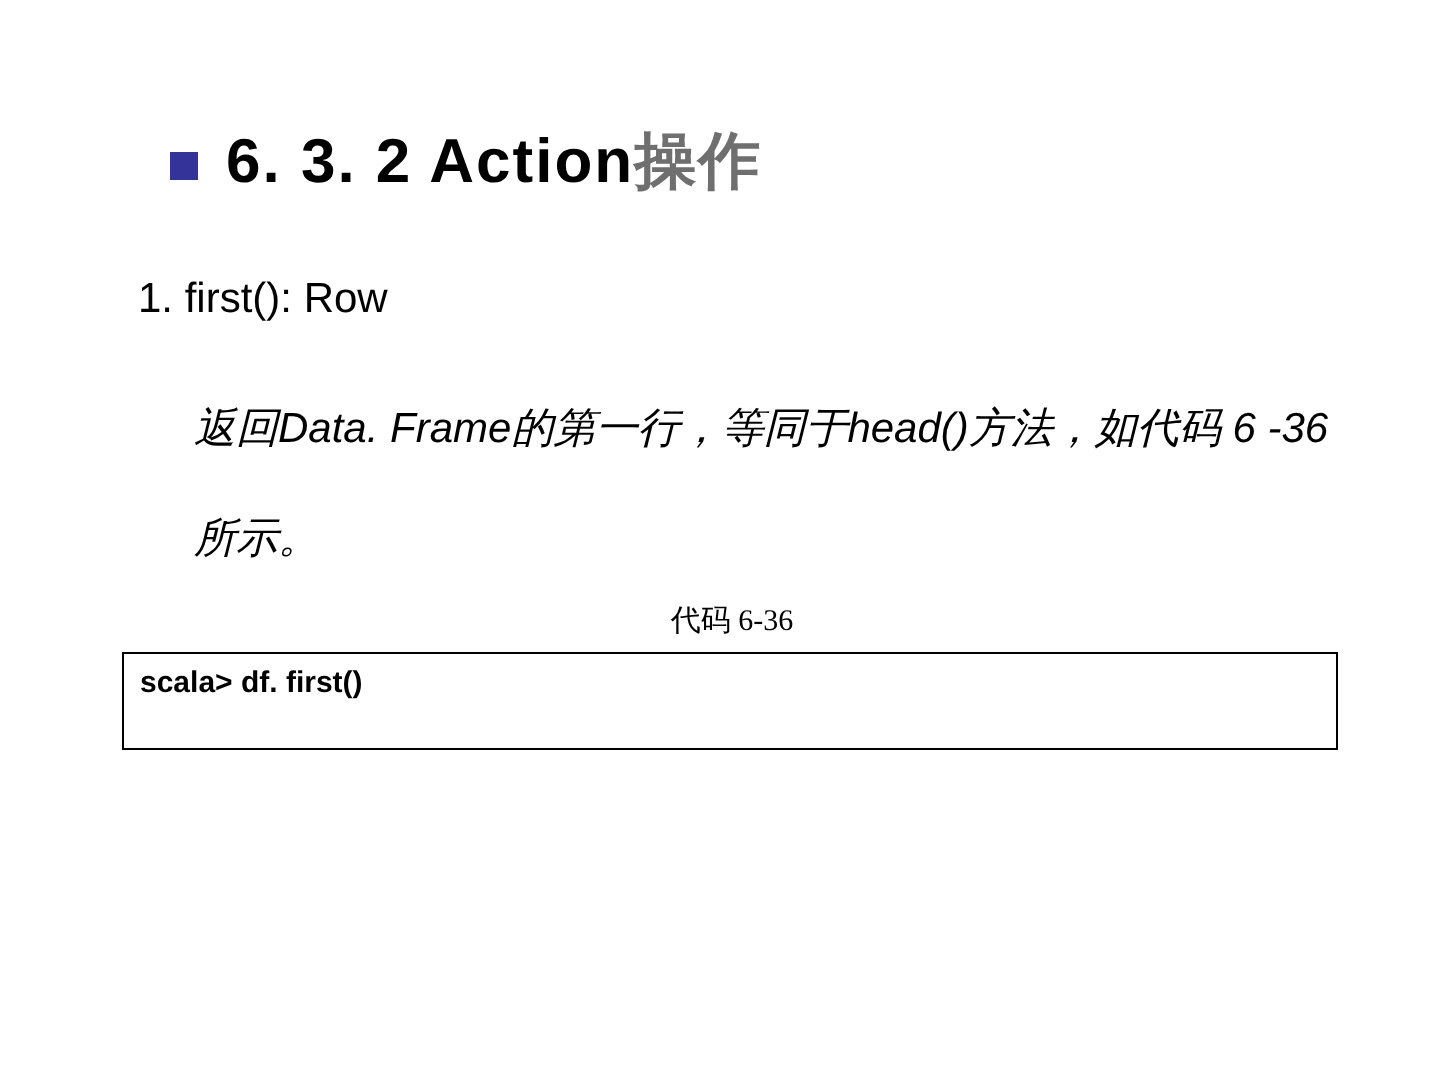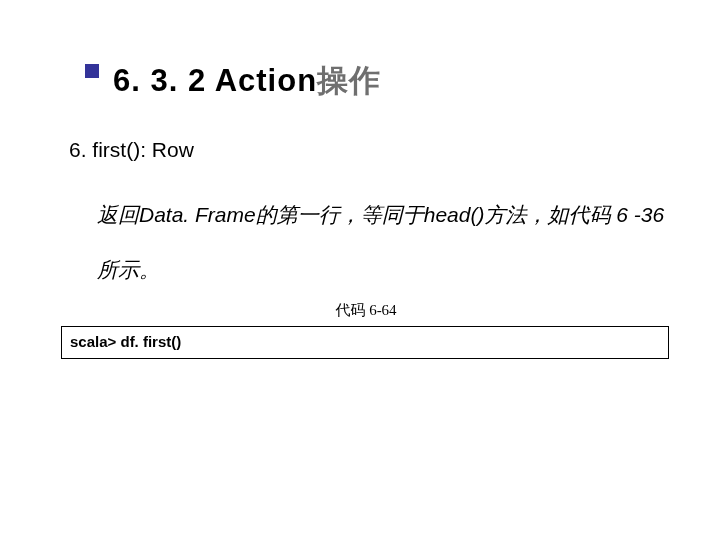--- a/index.html
+++ b/index.html
@@ -12,20 +12,21 @@
     color: #000;
     box-sizing: border-box;
     overflow: hidden;
   }
   .slide {
     padding: 60px 55px 20px 55px;
     box-sizing: border-box;
   }
   .title-wrap {
     display: flex;
+    align-items: center;
     margin-bottom: 36px;
     padding-left: 30px;
   }
   .bullet {
     width: 14px;
     height: 14px;
     background: #333399;
     margin-right: 14px;
     margin-top: 4px;
     flex: 0 0 auto;
@@ -56,44 +57,44 @@
     font-family: "SimSun", serif;
     text-align: center;
     width: 610px;
     margin-left: 6px;
     margin-bottom: 6px;
   }
   .codebox {
     border: 1px solid #000;
     width: 608px;
     margin-left: 6px;
-    padding: 5px 8px 6px 8px;
+    padding: 5px 8px 22px 8px;
     font-size: 15px;
     line-height: 1.35;
     box-sizing: border-box;
   }
   .codebox .cmd {
     font-weight: bold;
   }
 </style>
 </head>
 <body>
 
 <div class="slide">
 
   <div class="title-wrap">
     <div class="bullet"></div>
     <div class="title">
       <span>6. 3. 2 Action</span><span class="cn">操作</span>
     </div>
   </div>
 
-  <div class="sub">6. first(): Row</div>
+  <div class="sub">1. first(): Row</div>
 
   <div class="desc">返回Data. Frame的第一行，等同于head()方法，如代码 6 -36所示。</div>
 
-  <div class="caption">代码 6-64</div>
+  <div class="caption">代码 6-36</div>
 
   <div class="codebox">
     <div class="cmd">scala&gt; df. first()</div>
   </div>
 
 </div>
 
 </body></html>

